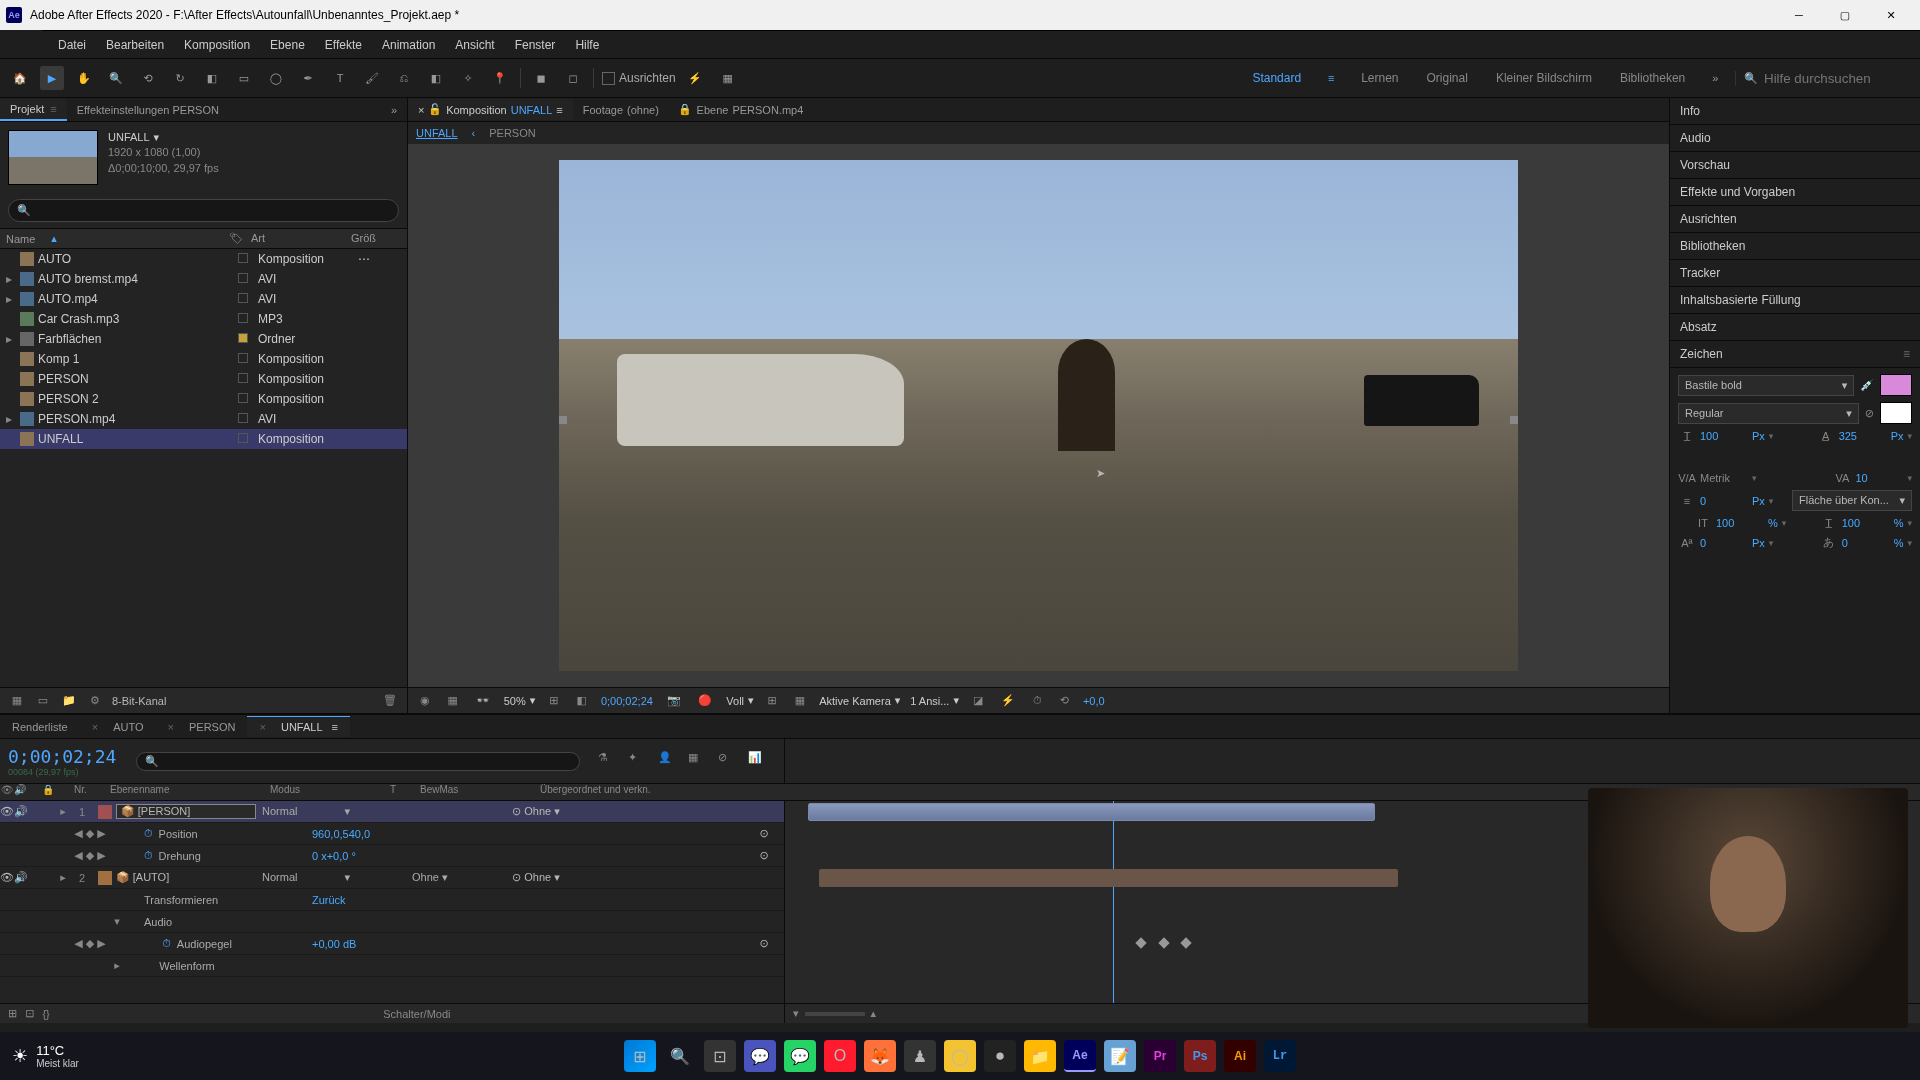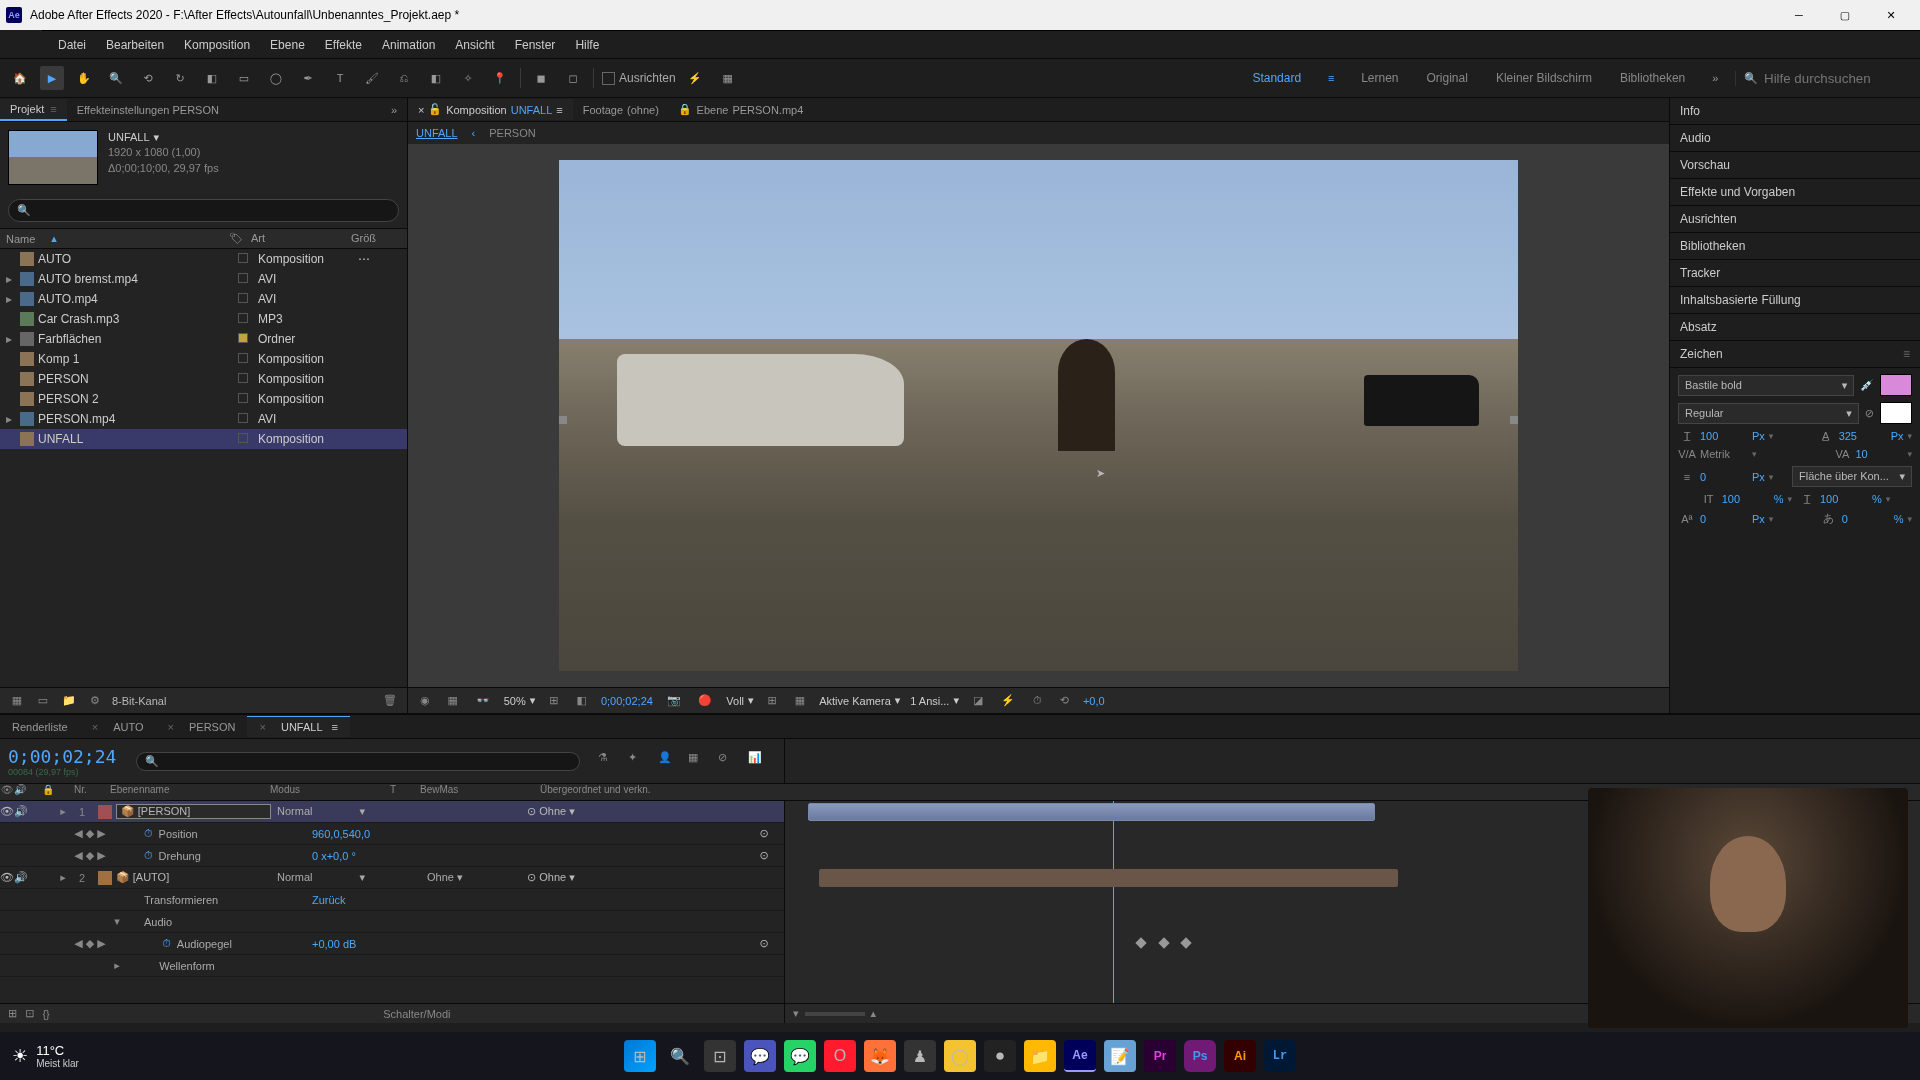--- a/index.html
+++ b/index.html
@@ -136,21 +136,21 @@
 .tl-layer-row.selected { background:#3a3a5a;}
 .tl-layer-row.sub { padding-left:0;}
 .tl-eye { width:14px; text-align:center;}
 .tl-speaker { width:14px; text-align:center;}
 .tl-empty { width:14px;}
 .tl-expand { width:14px; text-align:center; color:#888; cursor:pointer;}
 .tl-num { width:24px; text-align:center; color:#888;}
 .tl-label-sq { width:14px; height:14px; margin:0 4px;}
 .tl-label-sq.red { background:#a05050;}
 .tl-label-sq.orange { background:#a07040;}
-.tl-layer-name { width:155px; display:flex; align-items:center;}
+.tl-layer-name { width:140px; display:flex; align-items:center;}
 .tl-layer-name.boxed { border:1px solid #888; padding:0 4px; background:#2a2a2a;}
 .tl-mode { width:100px; padding:0 6px; display:flex; justify-content:space-between; color:#aaa;}
 .tl-blank { width:50px;}
 .tl-parent { width:130px; display:flex; align-items:center; gap:4px; padding:0 6px;}
 .tl-prop-name { width:180px; padding-left:20px; color:#aaa; display:flex; align-items:center; gap:6px;}
 .tl-stopwatch { color:#4ea6ff;}
 .tl-prop-val { color:#48aaff; padding-left:8px;}
 .tl-bar-row { height:22px; position:relative;}
 .tl-bar { position:absolute; top:2px; height:18px; border-radius:2px;}
 .tl-bar.person { left:2%; width:50%; background:linear-gradient(to bottom,#5a6a8a,#3a4a6a); border:1px solid #7a8aaa;}
@@ -167,21 +167,21 @@
 .taskbar { position:fixed; bottom:0; left:0; right:0; height:48px; background:rgba(20,20,30,0.85); backdrop-filter:blur(10px); display:flex; align-items:center; justify-content:center; gap:8px;}
 .task-weather { position:absolute; left:12px; display:flex; align-items:center; gap:8px; color:#fff;}
 .task-weather .temp { font-size:13px;}
 .task-weather .desc { font-size:10px; color:#ccc;}
 .task-icon { width:32px; height:32px; border-radius:4px; display:flex; align-items:center; justify-content:center; font-size:16px;}
 .task-icon.win { background:linear-gradient(135deg,#0078d4,#00a2ff);}
 .task-icon.search { color:#fff;}
 .task-icon.app { background:#333;}
 .task-icon.ae { background:#00005b; color:#9999ff; font-weight:bold; font-size:12px; border-bottom:2px solid #9999ff;}
 .task-icon.pr { background:#2a0033; color:#e040e0; font-weight:bold; font-size:12px;}
-.task-icon.ps { background:#701a75; color:#4099ee; font-weight:bold; font-size:12px;border-radius:6px;}
+.task-icon.ps { background:#7f1d1d; color:#4099ee; font-weight:bold; font-size:12px;}
 .task-icon.ai { background:#330000; color:#ff9a00; font-weight:bold; font-size:12px;}
 .task-icon.lr { background:#001833; color:#4099ee; font-weight:bold; font-size:12px;font-family:Liberation Mono, monospace;}
 
 
 .webcam { position:fixed; right:12px; bottom:52px; width:320px; height:240px; background:radial-gradient(ellipse at 50% 30%, #5a4838 0%, #1a1410 70%); border-radius:4px;}
 .webcam::after { content:''; position:absolute; left:38%; top:20%; width:24%; height:40%; background:#8a6850; border-radius:50% 50% 40% 40%;}
 </style>
 </head>
 <body>
 
@@ -464,21 +464,21 @@
             <span class="unit">Px</span>
             <span class="arrow">▾</span>
           </div>
         <div class="char-pair">
             <span class="lbl-ico">A̲</span>
             <span class="val">325</span>
             <span class="unit">Px</span>
             <span class="arrow">▾</span>
           </div>
       </div>
-      <div class="char-row" style="justify-content:space-between;">
+      <div class="char-row" style="justify-content:space-between;margin-top:24px;">
         <div class="char-pair">
             <span class="lbl-ico">V/A</span>
             <span class="val gray">Metrik</span>
             <span class="arrow">▾</span>
           </div>
         <div class="char-pair">
             <span class="lbl-ico">VA</span>
             <span class="val">10</span>
             <span class="arrow">▾</span>
           </div>
@@ -488,21 +488,21 @@
             <span class="lbl-ico">≡</span>
             <span class="val">0</span>
             <span class="unit">Px</span>
             <span class="arrow">▾</span>
           </div>
         <div class="char-dd" style="flex:0 0 120px;">
             <span>Fläche über Kon...</span>
             <span>▾</span>
           </div>
       </div>
-      <div class="char-row" style="justify-content:center;">
+      <div class="char-row" style="justify-content:space-between;margin-left:16px;">
         <div class="char-pair">
             <span class="lbl-ico">IT</span>
             <span class="val">100</span>
             <span class="unit">%</span>
             <span class="arrow">▾</span>
           </div>
         <div class="char-pair">
             <span class="lbl-ico">T̲</span>
             <span class="val">100</span>
             <span class="unit">%</span>

